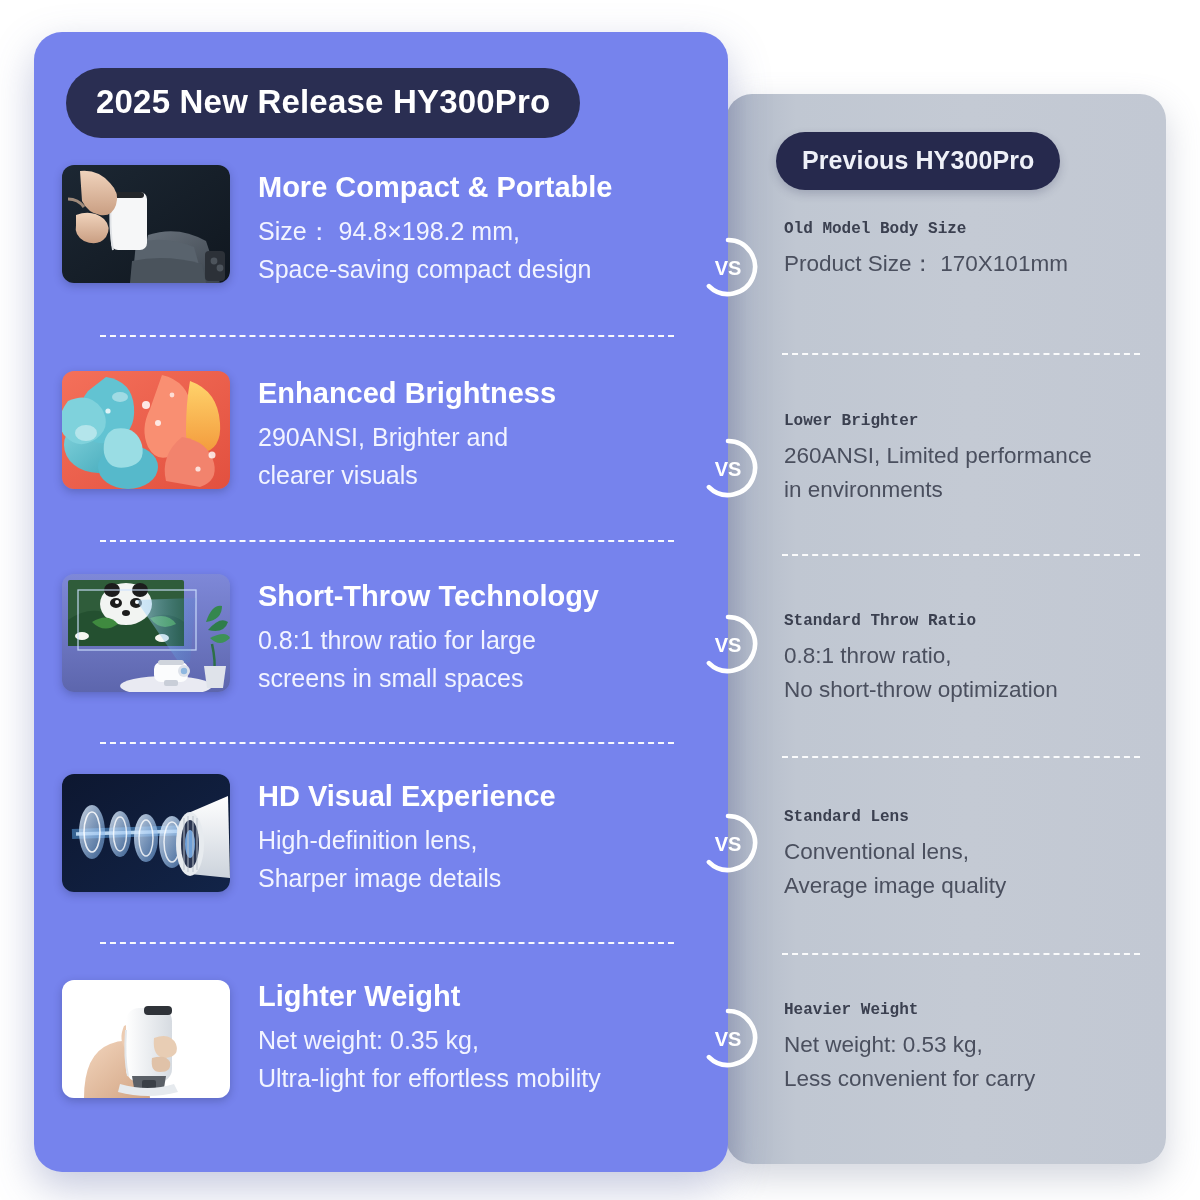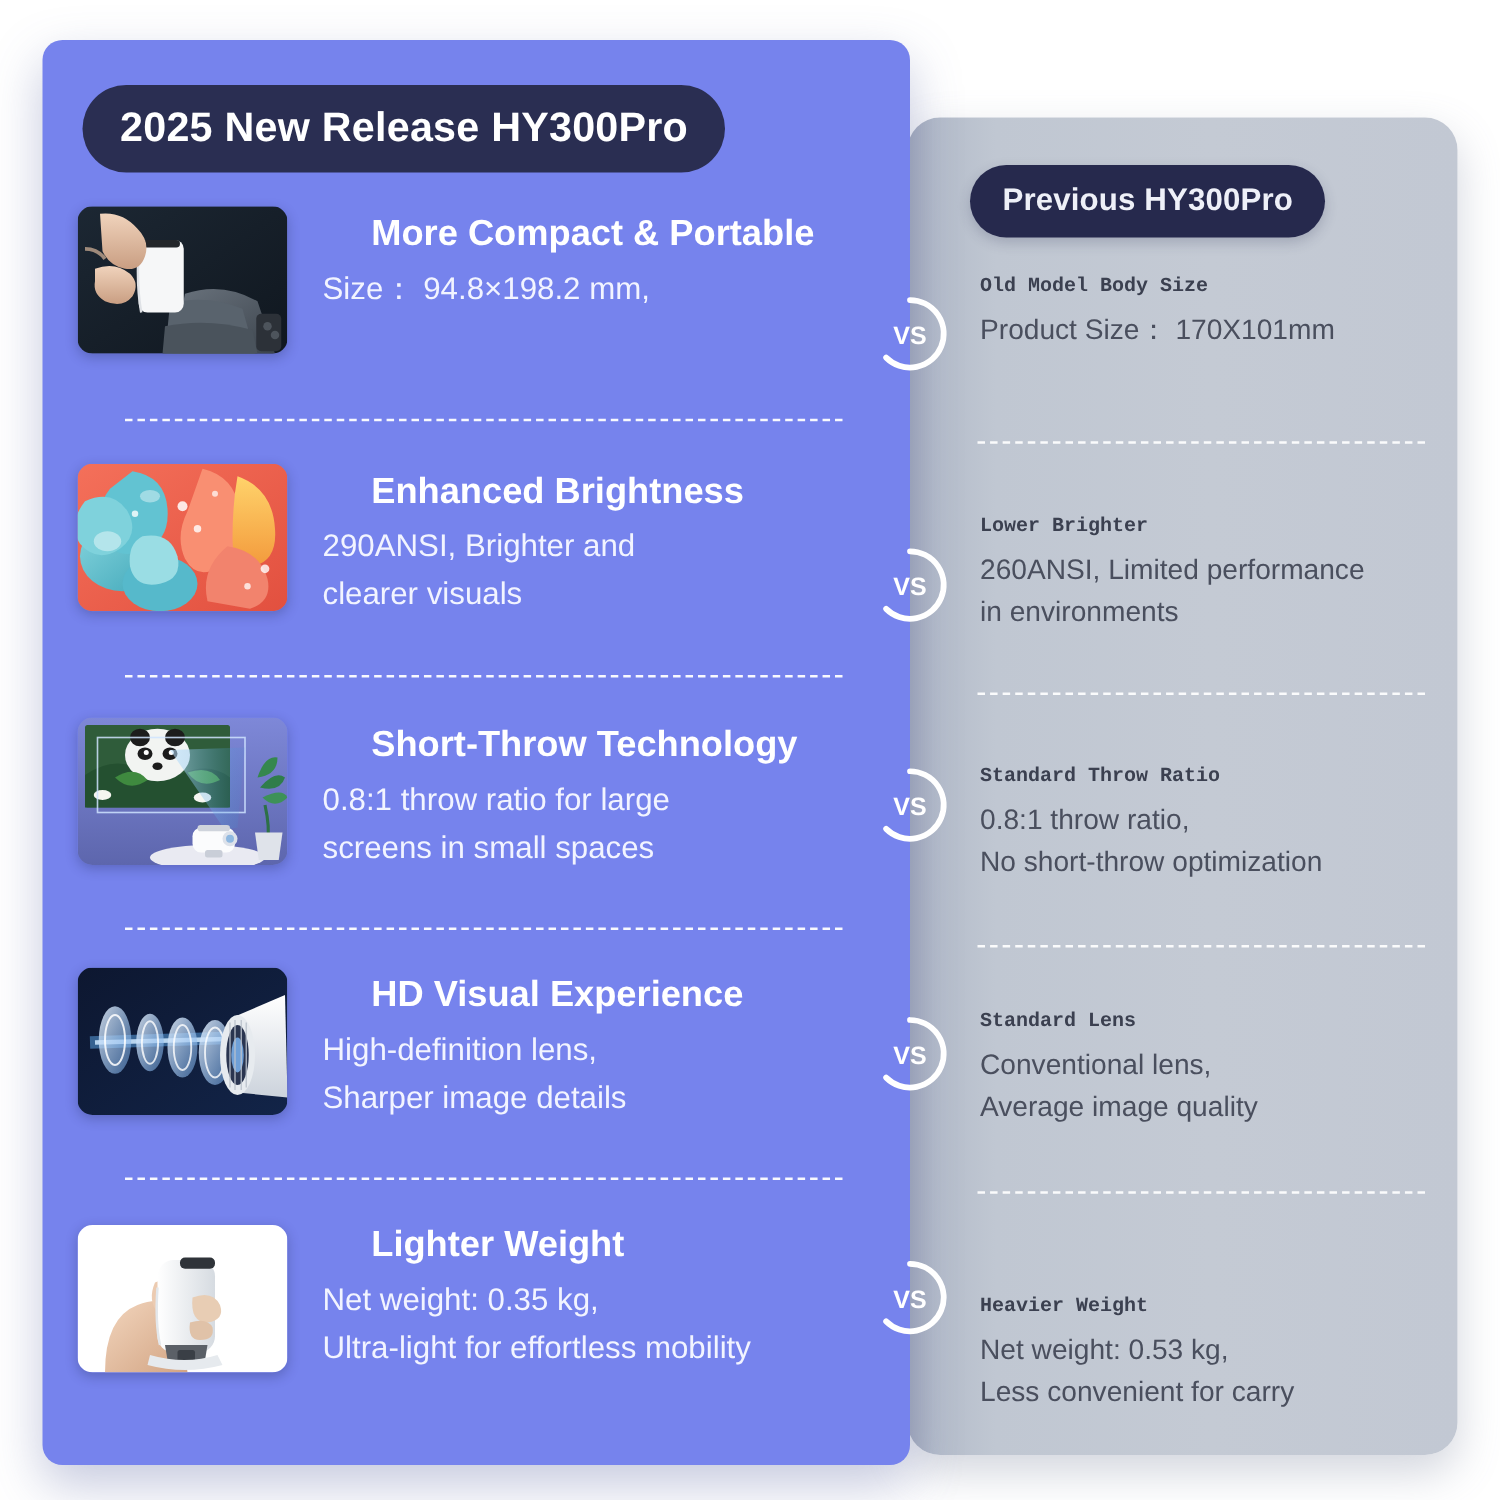--- a/index.html
+++ b/index.html
@@ -84,21 +84,21 @@
     height: 0;
   }
 
   
   #new-panel {
     position: absolute;
     left: 34px;
     top: 32px;
     width: 694px;
     height: 1140px;
-    border-radius: 16px;
+    border-radius: 28px;
     background: #7683ed;
     box-shadow: 0 16px 40px rgba(90,100,160,0.35);
     overflow: hidden;
   }
 
   .new-badge {
     position: absolute;
     left: 32px;
     top: 36px;
     background: #2a2e52;
@@ -134,21 +134,20 @@
     left: 224px;
     width: 452px;
   }
   .new-title {
     font-size: 29px;
     font-weight: bold;
     color: #ffffff;
     line-height: 1.12;
     margin-bottom: 9px;
     white-space: nowrap;
-    margin-left: 39px;
   }
   .new-line {
     font-size: 25px;
     color: #f2f4ff;
     line-height: 1.52;
     white-space: nowrap;
   }
 
   .new-divider {
     position: absolute;
@@ -197,21 +196,21 @@
       </div>
       <div class="old-divider" style="top:662px"></div>
 
       <div class="old-row" style="top:714px">
         <div class="old-title">Standard Lens</div>
         <div class="old-line">Conventional lens,</div>
         <div class="old-line">Average image quality</div>
       </div>
       <div class="old-divider" style="top:859px"></div>
 
-      <div class="old-row" style="top:942px">
+      <div class="old-row" style="top:907px">
         <div class="old-title">Heavier Weight</div>
         <div class="old-line">Net weight: 0.53 kg,</div>
         <div class="old-line">Less convenient for carry</div>
       </div>
 
     </div>
   </div>
 
   <div id="new-panel">
 
@@ -245,20 +244,21 @@
           <path d="M14 50 q16 -6 28 4 q8 8 2 18 q-8 10 -22 4 q-10 -6 -8 -16 z" fill="url(#bpSkin)"></path>
           <path d="M6 34 q10 0 16 8" stroke="#d9b69b" stroke-width="3" fill="none" opacity=".7"></path>
           <rect x="143" y="86" width="20" height="30" rx="4" fill="#2c3138"></rect>
           <circle cx="152" cy="96" r="3.4" fill="#4d545c"></circle>
           <circle cx="158" cy="103" r="3.4" fill="#4d545c"></circle>
         </svg>
       </div>
       <div class="new-text" style="top:6px">
         <div class="new-title">More Compact &amp; Portable</div>
         <div class="new-line">Size： 94.8×198.2 mm,</div>
+        <div class="new-line">Space-saving compact design</div>
       </div>
     </div>
     <div class="new-divider" style="top:303px"></div>
 
     <div class="new-row" style="top:339px">
       <div class="thumb" style="top:0">
         <svg viewBox="0 0 168 118">
           <defs>
             <linearGradient id="flOr" x1="0" y1="0" x2="1" y2="1">
               <stop offset="0%" stop-color="#f4705a"></stop>

